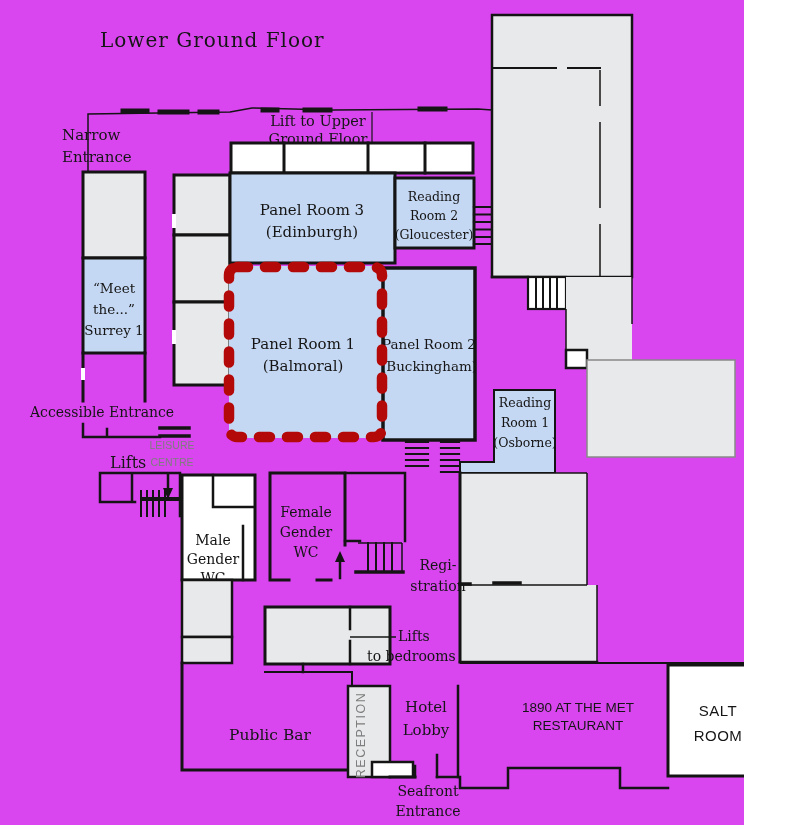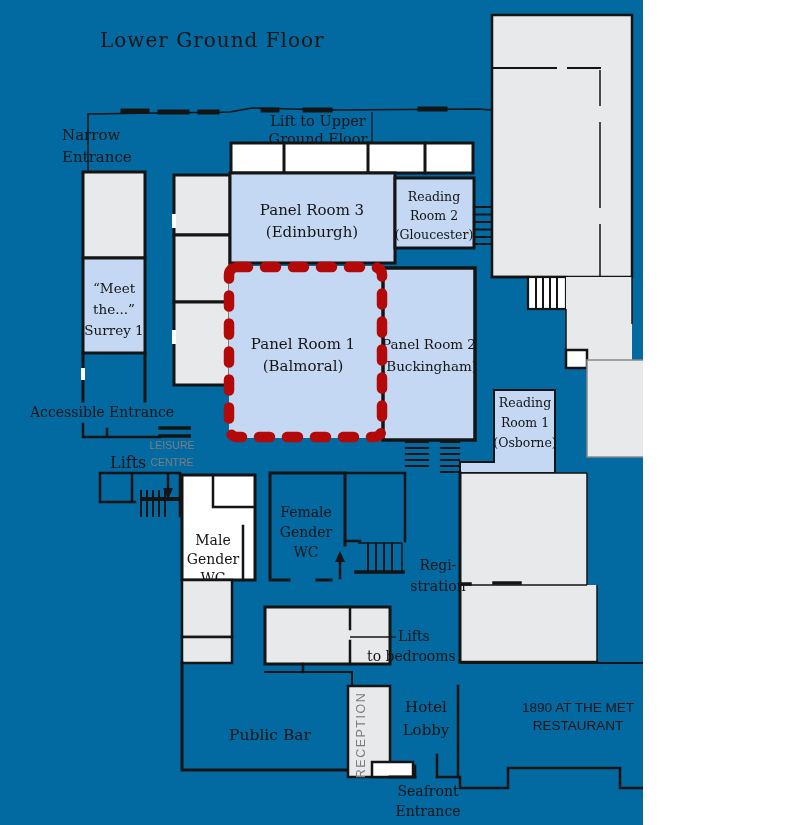--- a/index.html
+++ b/index.html
@@ -1,16 +1,16 @@
 <!DOCTYPE html>
 <html style="--room-blue: #c5d8f3; --room-gray: #e8e9ea; --highlight-red: #b40909; --wall: #141414; --label-gray: #7d7d7d;"><head>
 <meta charset="utf-8">
 <style>
   html,body{margin:0;padding:0;background:#ffffff;}
-  .stage{position:relative;width:643px;height:825px;background:#0369a1;overflow:hidden;text-decoration:underline;}
+  .stage{position:relative;width:744px;height:825px;background:#d946ef;overflow:hidden;text-decoration:underline;}
   svg{display:block;}
   text{font-family:"DejaVu Serif",serif;fill:#151515;}
   .tc{text-anchor:middle;}
   .sans{font-family:"Liberation Sans",sans-serif;}
   .gray-lbl{fill:var(--label-gray);}
   .wall{fill:none;stroke:var(--wall);stroke-linecap:square;}
   .thin{fill:none;stroke:var(--wall);}
   .room-blue{fill:var(--room-blue);stroke:var(--wall);}
   .room-blue-nb{fill:var(--room-blue);stroke:none;}
   .room-gray{fill:var(--room-gray);stroke:var(--wall);}

